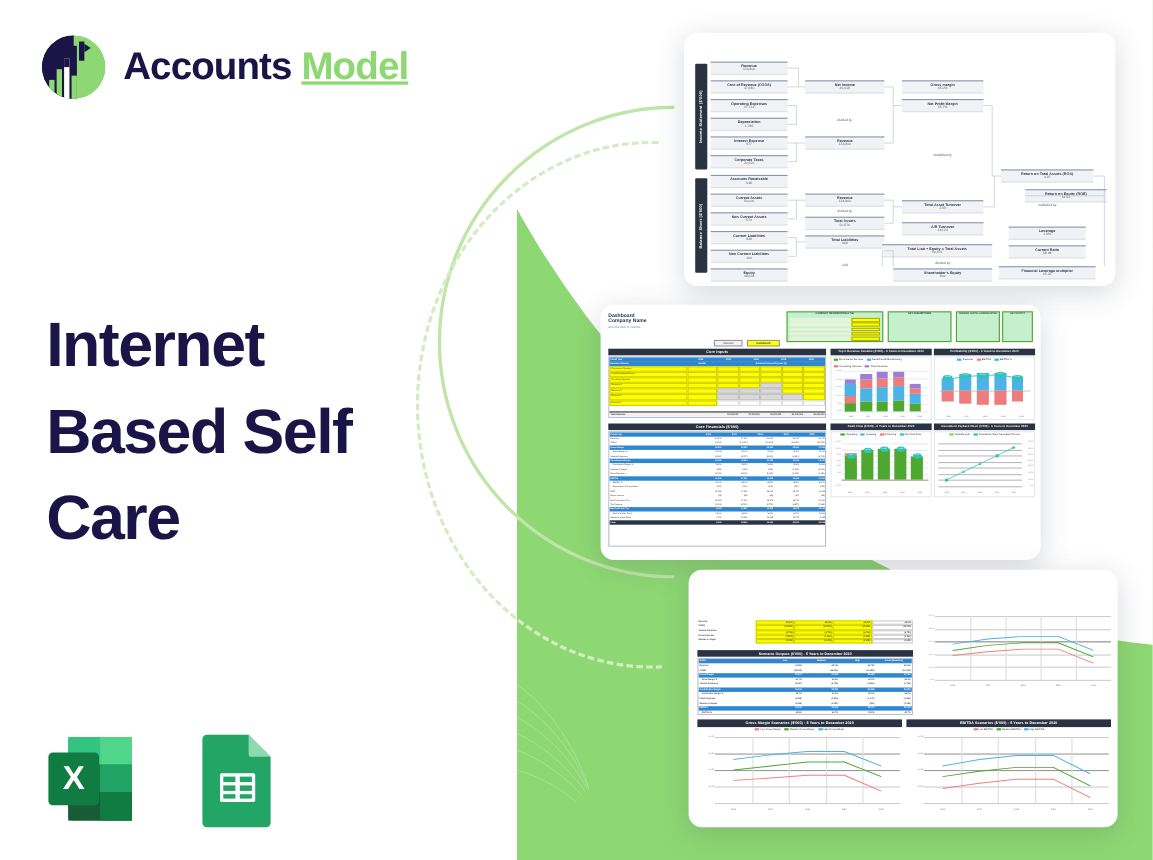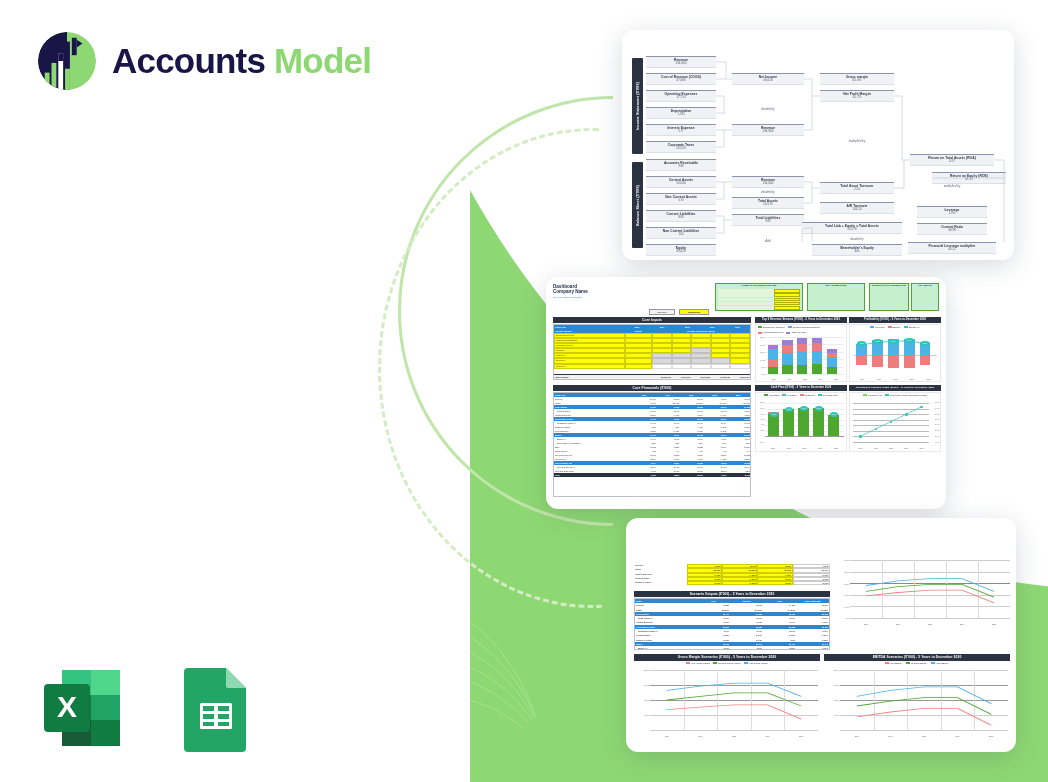--- a/index.html
+++ b/index.html
@@ -61,21 +61,21 @@
 
   .logo-row {
     position: absolute; left: 36px; top: 30px;
     display: flex; align-items: center; gap: 14px;
   }
   .logo-mark { width: 62px; height: 62px; flex: none; }
   .logo-text {
     font-size: 35px; font-weight: 700; letter-spacing: -0.8px;
     color: #1b1447; white-space: nowrap;
   }
-  .logo-text .accent { color: #8ed873; }
+  .logo-text .accent { color: #8ed873; text-decoration: underline; }
 
   .headline {
     position: absolute; left: 42px; top: 275px;
     width: 400px;
     font-size: 57px; line-height: 1.38;
     font-weight: 700; letter-spacing: -1.4px;
     color: #1b1447;
   }
 
   .app-icons {
@@ -222,20 +222,25 @@
         <rect x="37" y="8" width="5" height="18" fill="#1b1447"></rect>
         <path d="M42 10 L48 14 L42 18 Z" fill="#1b1447"></path>
       </g>
     </svg>
     <div class="logo-text">
       <span>Accounts</span>
       <span class="accent">Model</span>
     </div>
   </div>
 
+  <div class="headline">
+    <div>Internet</div>
+    <div>Based Self</div>
+    <div>Care</div>
+  </div>
 
   <div class="app-icons">
     <svg class="app-icon" viewBox="0 0 92 92">
       <rect x="26" y="8" width="58" height="76" rx="4" fill="#21a366"></rect>
       <rect x="26" y="8" width="29" height="25" fill="#33c481"></rect>
       <rect x="55" y="8" width="29" height="25" fill="#4fd68a"></rect>
       <rect x="55" y="33" width="29" height="25" fill="#21a366"></rect>
       <rect x="26" y="33" width="29" height="25" fill="#107c41"></rect>
       <rect x="26" y="58" width="58" height="26" fill="#185c37"></rect>
       <rect x="55" y="58" width="29" height="26" fill="#107c41"></rect>

